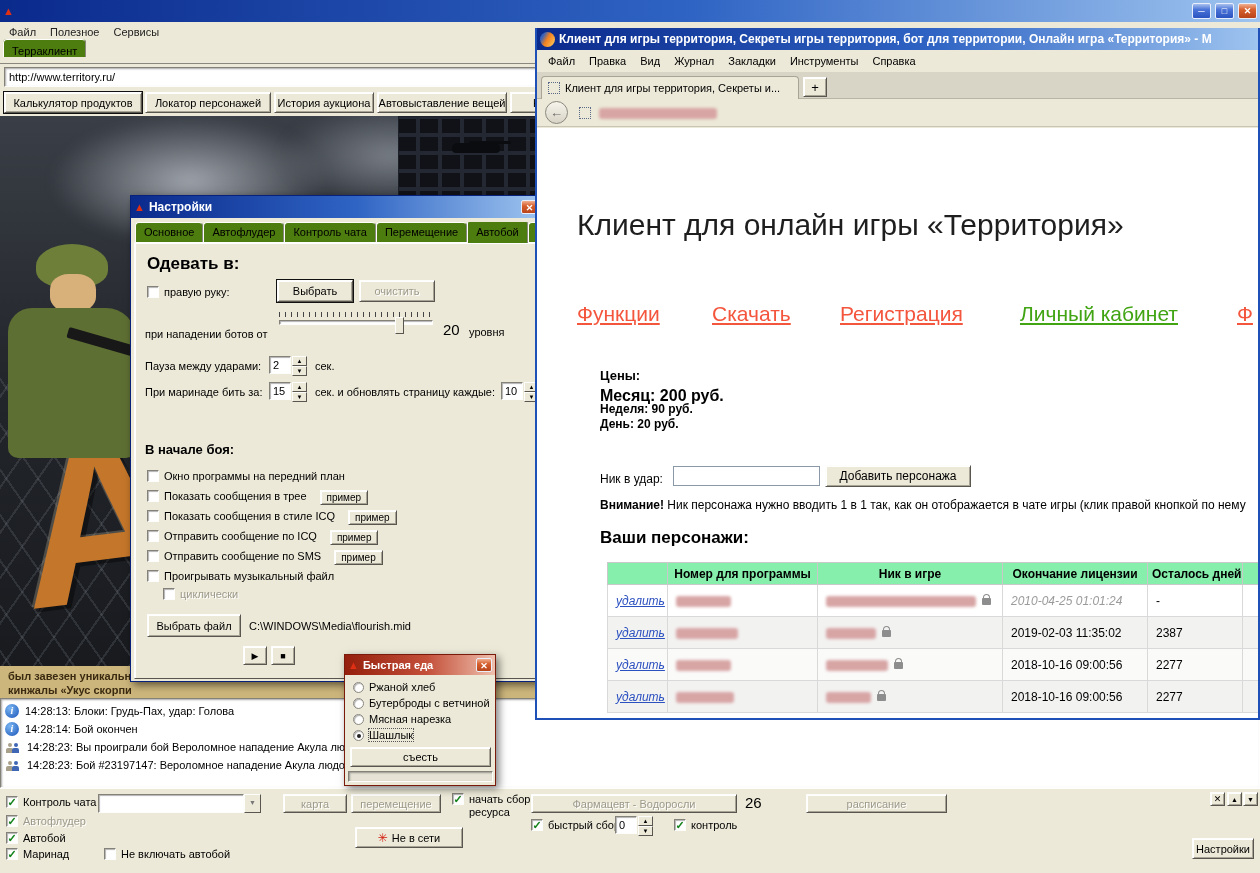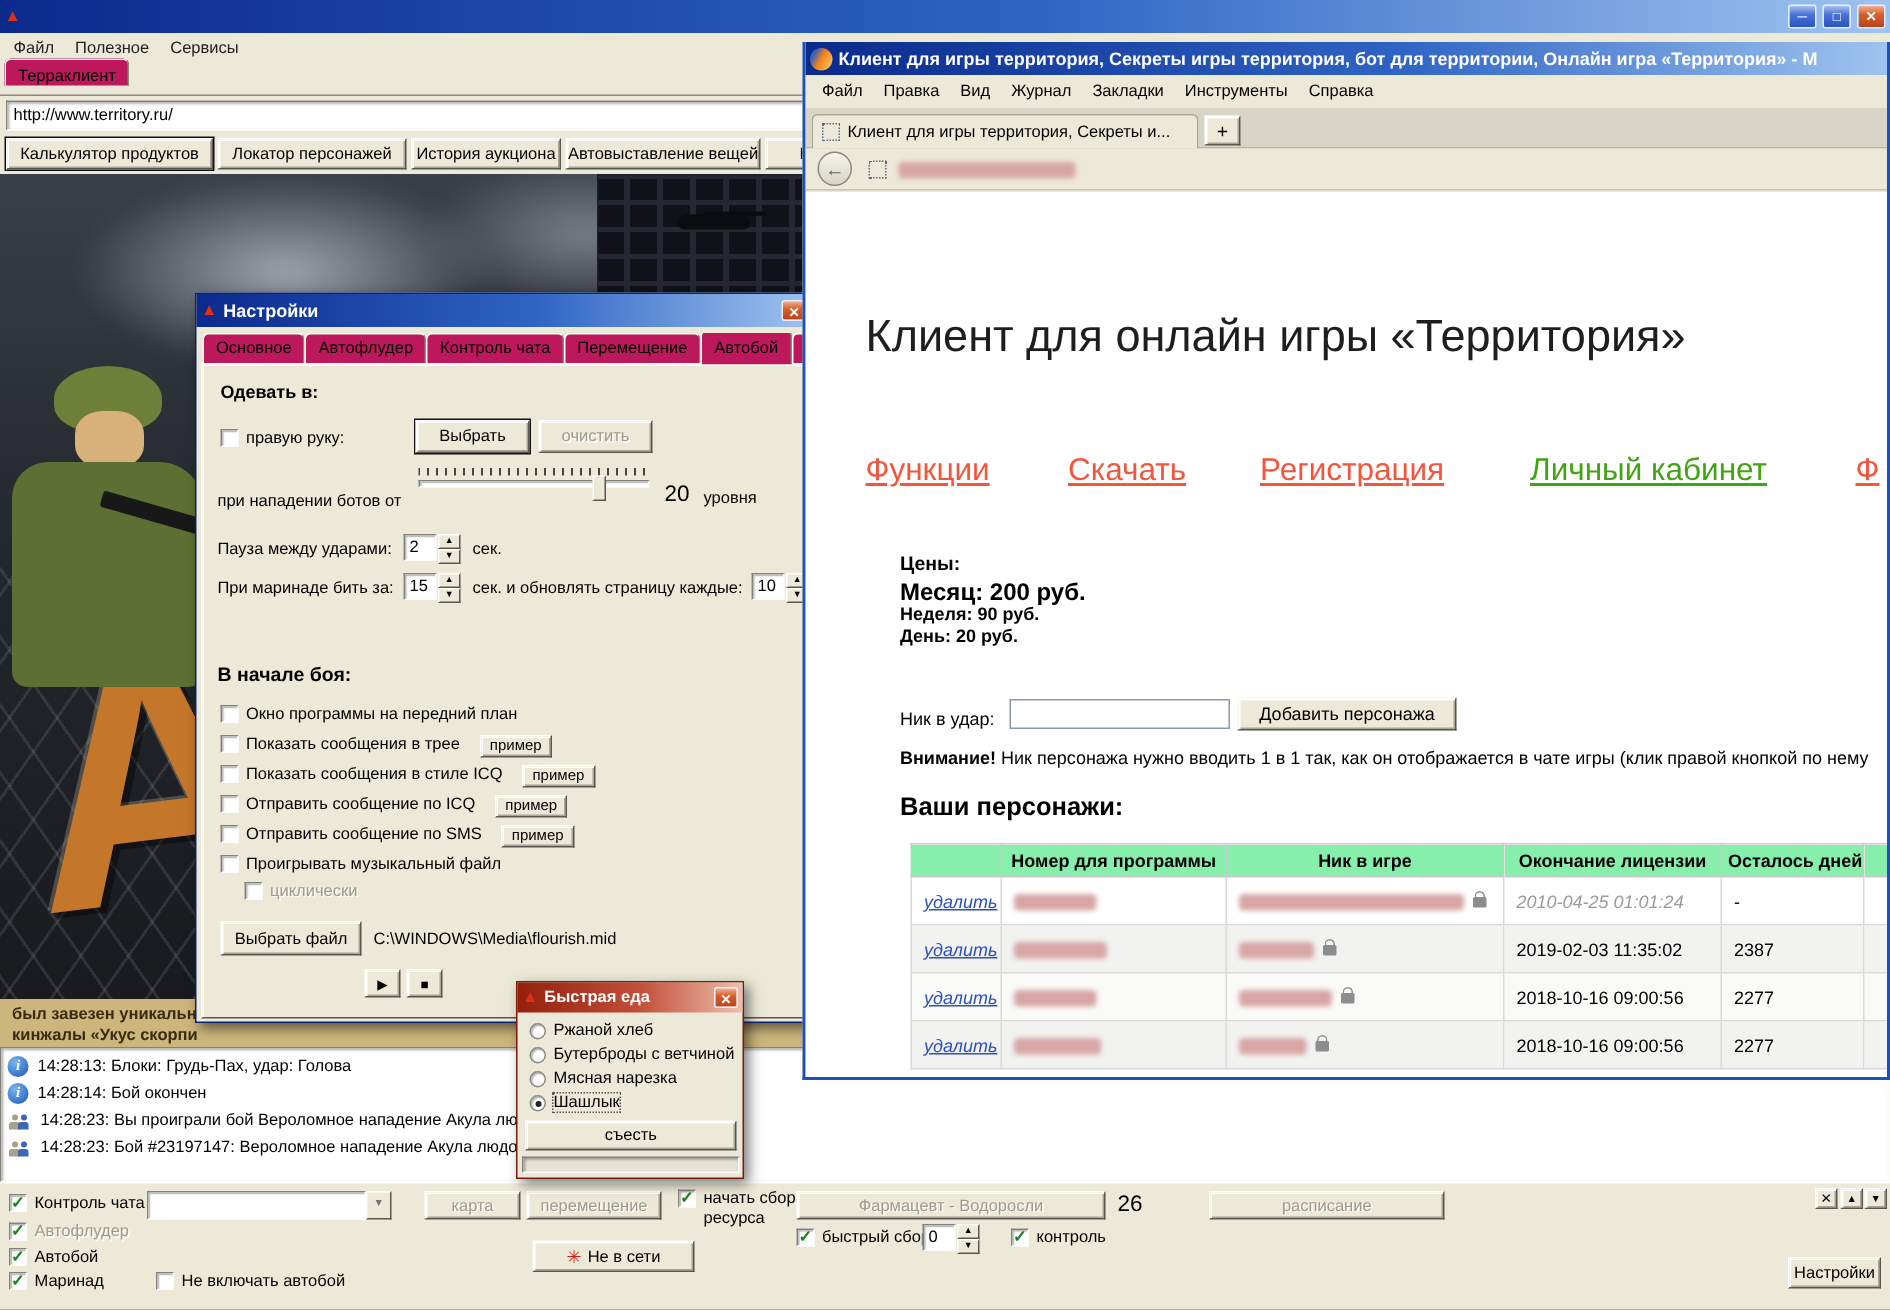--- a/index.html
+++ b/index.html
@@ -21,21 +21,21 @@
 .cb.off .bx{color:transparent}
 .cb .lb{line-height:13px}
 .cb.gray .lb{color:#9d9a8b;text-shadow:1px 1px 0 #fff}
 .ro{display:inline-flex;align-items:flex-end;gap:5px}
 .rad{width:11px;height:11px;flex:none;border-radius:50%;background:#fff;border:1px solid #8a887e;box-shadow:inset 1px 1px 1px rgba(0,0,0,.3);position:relative}
 .rad.on::after{content:"";position:absolute;left:3px;top:3px;width:4px;height:4px;border-radius:50%;background:#222}
 .spin{display:inline-flex;height:18px}
 .spin .nm{width:22px;background:#fff;border:1px solid #848278;border-bottom-color:#fdfdfb;border-right-color:#fdfdfb;box-shadow:inset 1px 1px 1px rgba(0,0,0,.3);padding:2px 3px;font-size:11px}
 .spin .ar{display:flex;flex-direction:column;width:15px;margin-left:1px}
 .spin .ar span{flex:1;font-size:6px;line-height:8px;text-align:center;background:#ece9d8;border:1px solid;border-color:#fdfdfb #58564e #58564e #fdfdfb}
-.dtab{height:20px;padding:3px 8px 0;background:#be185d;border:1px solid #8a887e;border-bottom:none;border-radius:4px 4px 0 0;font-size:11px;border-top-color:#fdfdfb;border-left-color:#fdfdfb;white-space:nowrap}
+.dtab{height:20px;padding:3px 8px 0;background:#4d7c0f;border:1px solid #8a887e;border-bottom:none;border-radius:4px 4px 0 0;font-size:11px;border-top-color:#fdfdfb;border-left-color:#fdfdfb;white-space:nowrap}
 .dtab.act{position:relative;top:-2px;height:23px;padding-top:5px;z-index:2}
 .redact{display:inline-block;height:11px;border-radius:3px;background:#d8a5a5;filter:blur(1.6px);vertical-align:middle}
 .lock{display:inline-block;width:9px;height:7px;background:#8d8d8d;border-radius:1px;position:relative;margin-left:6px;vertical-align:baseline}
 .lock::before{content:"";position:absolute;left:1px;top:-4px;width:5px;height:4px;border:1.5px solid #8d8d8d;border-bottom:none;border-radius:4px 4px 0 0}
 .ic-info{width:14px;height:14px;flex:none;border-radius:50%;background:radial-gradient(circle at 35% 30%,#79b5f2,#1b55b8);color:#fff;font:italic bold 10px/13px "Liberation Serif",serif;text-align:center}
 .ic-people{position:relative;width:16px;height:14px;flex:none}
 .pp{position:absolute;width:7px;height:5px;border-radius:2px 2px 0 0;bottom:1px}
 .pp::before{content:"";position:absolute;left:1.5px;top:-5px;width:4px;height:4px;border-radius:50%;background:inherit}
 .pp1{left:1px;background:#a8a08a}
 .pp2{left:7px;background:#3f66b5}
@@ -155,21 +155,21 @@
     <button class="btn raised dis abs" style="left:351px;top:5px;width:90px;height:19px">перемещение</button>
     <span class="cb abs" style="left:452px;top:4px">
       <span class="bx">✓</span>
       <span class="lb" style="display:inline-block">
         <span style="display:block">начать сбор</span>
         <span style="display:block">ресурса</span>
       </span>
     </span>
     <button class="btn raised dis abs" style="left:531px;top:5px;width:206px;height:19px">Фармацевт - Водоросли</button>
     <span class="abs" style="left:745px;top:5px;font-size:15px">26</span>
-    <button class="btn raised dis abs" style="left:806px;top:5px;width:157px;height:19px">расписание</button>
+    <button class="btn raised dis abs" style="left:806px;top:5px;width:141px;height:19px">расписание</button>
 
     <span class="cb gray abs" style="left:6px;top:26px">
       <span class="bx">✓</span>
       <span class="lb">Автофлудер</span>
     </span>
     <span class="cb abs" style="left:531px;top:30px">
       <span class="bx">✓</span>
       <span class="lb">быстрый сбор</span>
     </span>
     <span class="spin abs" style="left:615px;top:27px">
@@ -213,21 +213,21 @@
     <div class="abs" style="left:4px;top:26px;width:404px;height:21px;display:flex;overflow:hidden">
       <span class="dtab">Основное</span>
       <span class="dtab">Автофлудер</span>
       <span class="dtab">Контроль чата</span>
       <span class="dtab">Перемещение</span>
       <span class="dtab act">Автобой</span>
       <span class="dtab">Такти</span>
     </div>
     <div class="abs" style="left:3px;top:46px;width:406px;height:437px;border:1px solid;border-color:#fdfdfb #58564e #58564e #fdfdfb;box-shadow:inset 1px 1px 0 #fff"></div>
 
-    <span class="abs" style="left:16px;top:58px;font-weight:bold;font-size:12px">Одевать в:</span>
+    <span class="abs" style="left:16px;top:58px;font-weight:bold;font-size:17px">Одевать в:</span>
 
     <span class="cb off abs" style="left:16px;top:90px">
       <span class="bx">✓</span>
       <span class="lb">правую руку:</span>
     </span>
     <button class="btn raised def abs" style="left:146px;top:84px;width:76px;height:22px">Выбрать</button>
     <button class="btn raised dis abs" style="left:228px;top:84px;width:76px;height:22px">очистить</button>
 
     <div class="abs" style="left:148px;top:116px;width:154px;height:24px">
       <div class="ticks"></div>

